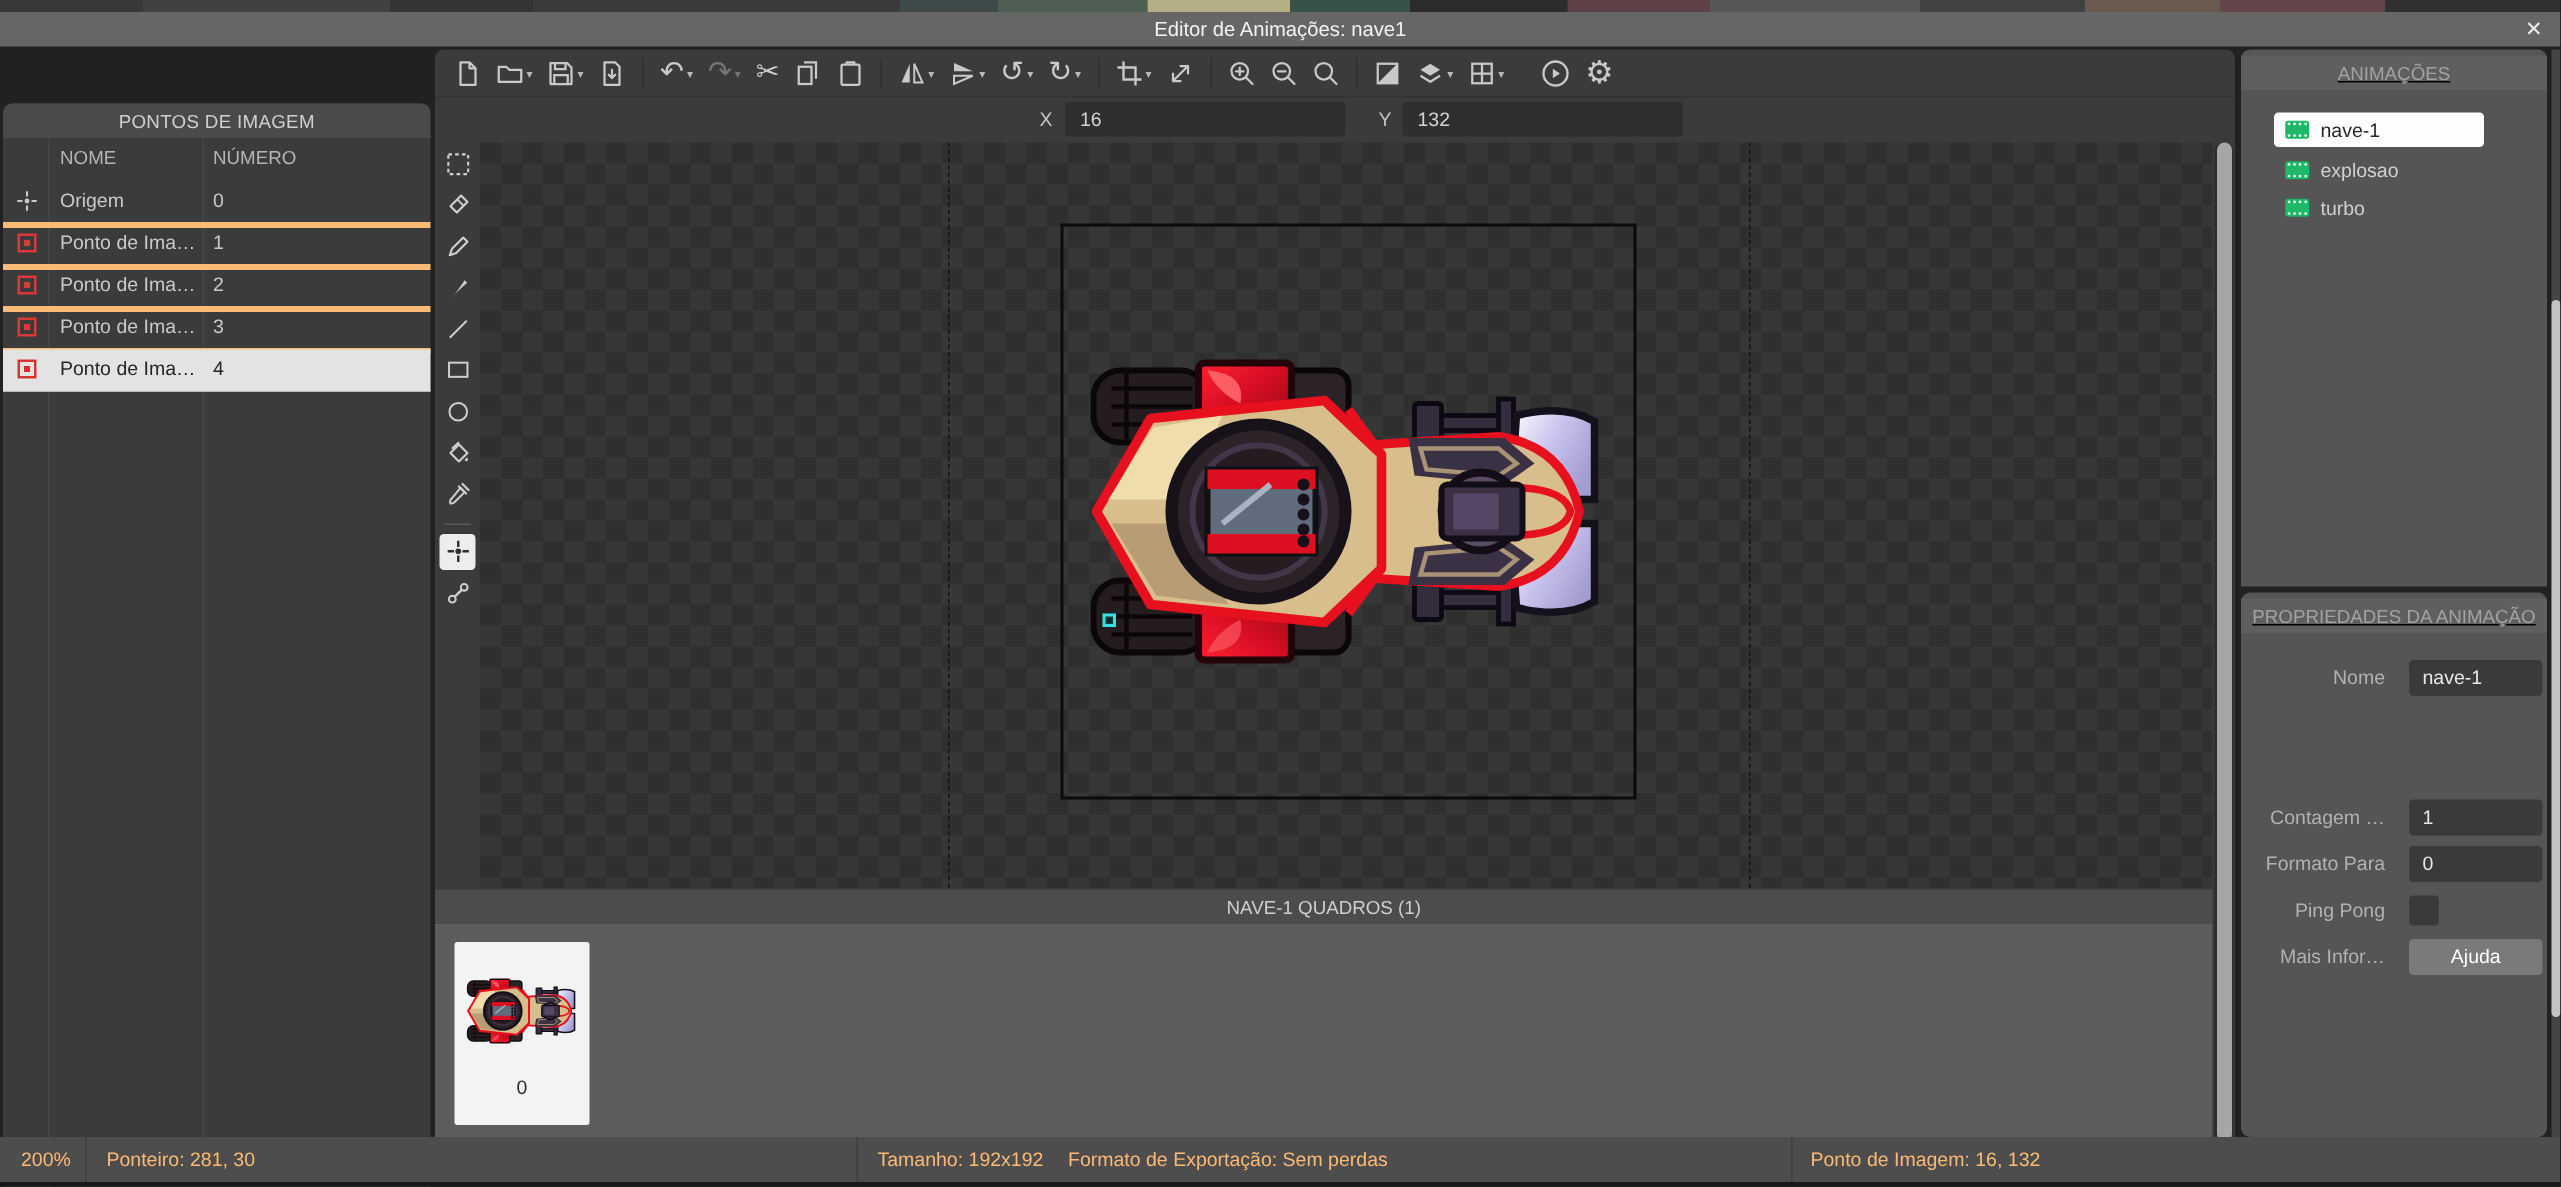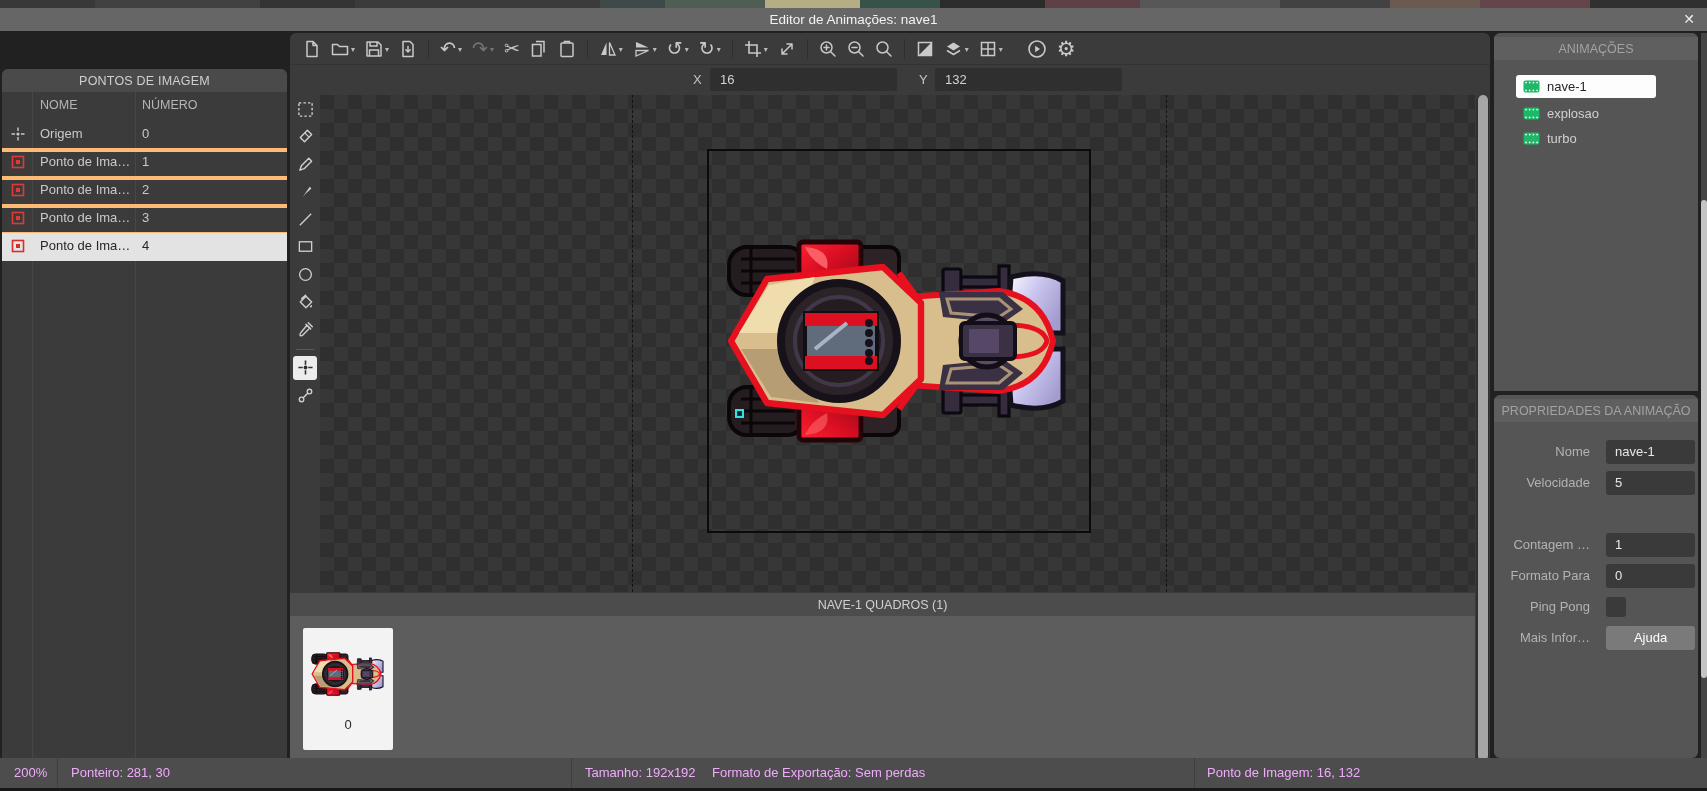--- a/index.html
+++ b/index.html
@@ -76,41 +76,41 @@
 
   
   .frames-header{position:absolute;left:0;top:560px;width:1185px;height:23px;background:#4c4c4c;
                  display:flex;align-items:center;justify-content:center;color:#cfcfcf;font-size:12.5px;}
   .frames-body{position:absolute;left:0;top:583px;width:1185px;height:142px;background:#5d5d5d;}
   .frame-card{position:absolute;left:13px;top:12px;width:90px;height:122px;background:#f3f3f3;
               border-radius:2px;display:flex;flex-direction:column;align-items:center;}
   .frame-card .num{color:#2a2a2a;font-size:13px;margin-top:2px;}
 
   
-  .right-box{left:1494px;width:204px;background:#555555;border-radius:6px 6px 0 0;}
+  .right-box{left:1494px;width:204px;background:#555555;border-radius:6px 6px 0 0;text-decoration:underline;}
   .right-header{height:23px;margin-top:4px;background:#5f5f5f;display:flex;align-items:center;
                 justify-content:center;color:#a2a2a2;font-size:12.5px;white-space:nowrap;overflow:hidden;}
   .anim-item{position:absolute;left:22px;width:140px;height:23px;display:flex;align-items:center;
              color:#d0d0d0;font-size:13px;}
   .anim-item.selected{background:#fdfdfd;border-radius:3px;color:#262626;}
   .anim-item .film{margin:0 7px 0 7px;flex:0 0 auto;display:flex;}
   .prop-row{position:absolute;left:0;right:0;height:31px;}
   .prop-label{position:absolute;left:0;width:96px;top:7px;text-align:right;color:#b2b2b2;font-size:13px;white-space:nowrap;}
   .prop-input{position:absolute;left:112px;width:89px;top:3px;height:24px;background:#3a3a3a;border-radius:3px;
               color:#e8e8e8;font-size:13px;line-height:24px;padding-left:9px;box-sizing:border-box;}
   .prop-check{position:absolute;left:112px;top:5px;width:20px;height:20px;background:#3a3a3a;border-radius:3px;
               display:flex;align-items:center;justify-content:center;color:#f2f2f2;font-size:15px;}
   .help-btn{position:absolute;left:112px;width:89px;top:3px;height:24px;background:#7a7a7a;border-radius:3px;
             color:#ffffff;font-size:13px;text-align:center;line-height:24px;}
 
   .win-scroll{left:1701px;top:33px;width:6px;height:725px;background:#454545;}
   .win-scroll div{position:absolute;left:0;right:0;top:167px;height:478px;background:#c4c4c4;border-radius:3px;}
 
   
-  .statusbar{left:0;top:758px;width:1707px;height:30px;background:#4d4d4d;color:#f0abfc;font-size:13px;}
+  .statusbar{left:0;top:758px;width:1707px;height:30px;background:#4d4d4d;color:#fdba74;font-size:13px;}
   .statusbar span{position:absolute;top:7px;white-space:nowrap;}
   .st-sep{position:absolute;top:0;width:1px;height:30px;background:#3f3f3f;}
   .bottom-strip{left:0;top:788px;width:1707px;height:3px;background:#181818;}
 
   svg{display:block;}
 </style>
 </head>
 <body>
 
 <svg width="0" height="0" style="position:absolute">
@@ -563,24 +563,20 @@
   </div>
 
   <div class="abs right-box" style="top:395px;height:363px;border-radius:6px">
     <div class="right-header">
       <span>PROPRIEDADES DA ANIMAÇÃO</span>
     </div>
     <div class="prop-row" style="top:42px">
       <span class="prop-label">Nome</span>
       <div class="prop-input">nave-1</div>
     </div>
-    <div class="prop-row" style="top:73px">
-      <span class="prop-label">Velocidade</span>
-      <div class="prop-input">5</div>
-    </div>
     <div class="prop-row" style="top:135px">
       <span class="prop-label">Contagem …</span>
       <div class="prop-input">1</div>
     </div>
     <div class="prop-row" style="top:166px">
       <span class="prop-label">Formato Para</span>
       <div class="prop-input">0</div>
     </div>
     <div class="prop-row" style="top:228px">
       <span class="prop-label">Mais Infor…</span>

